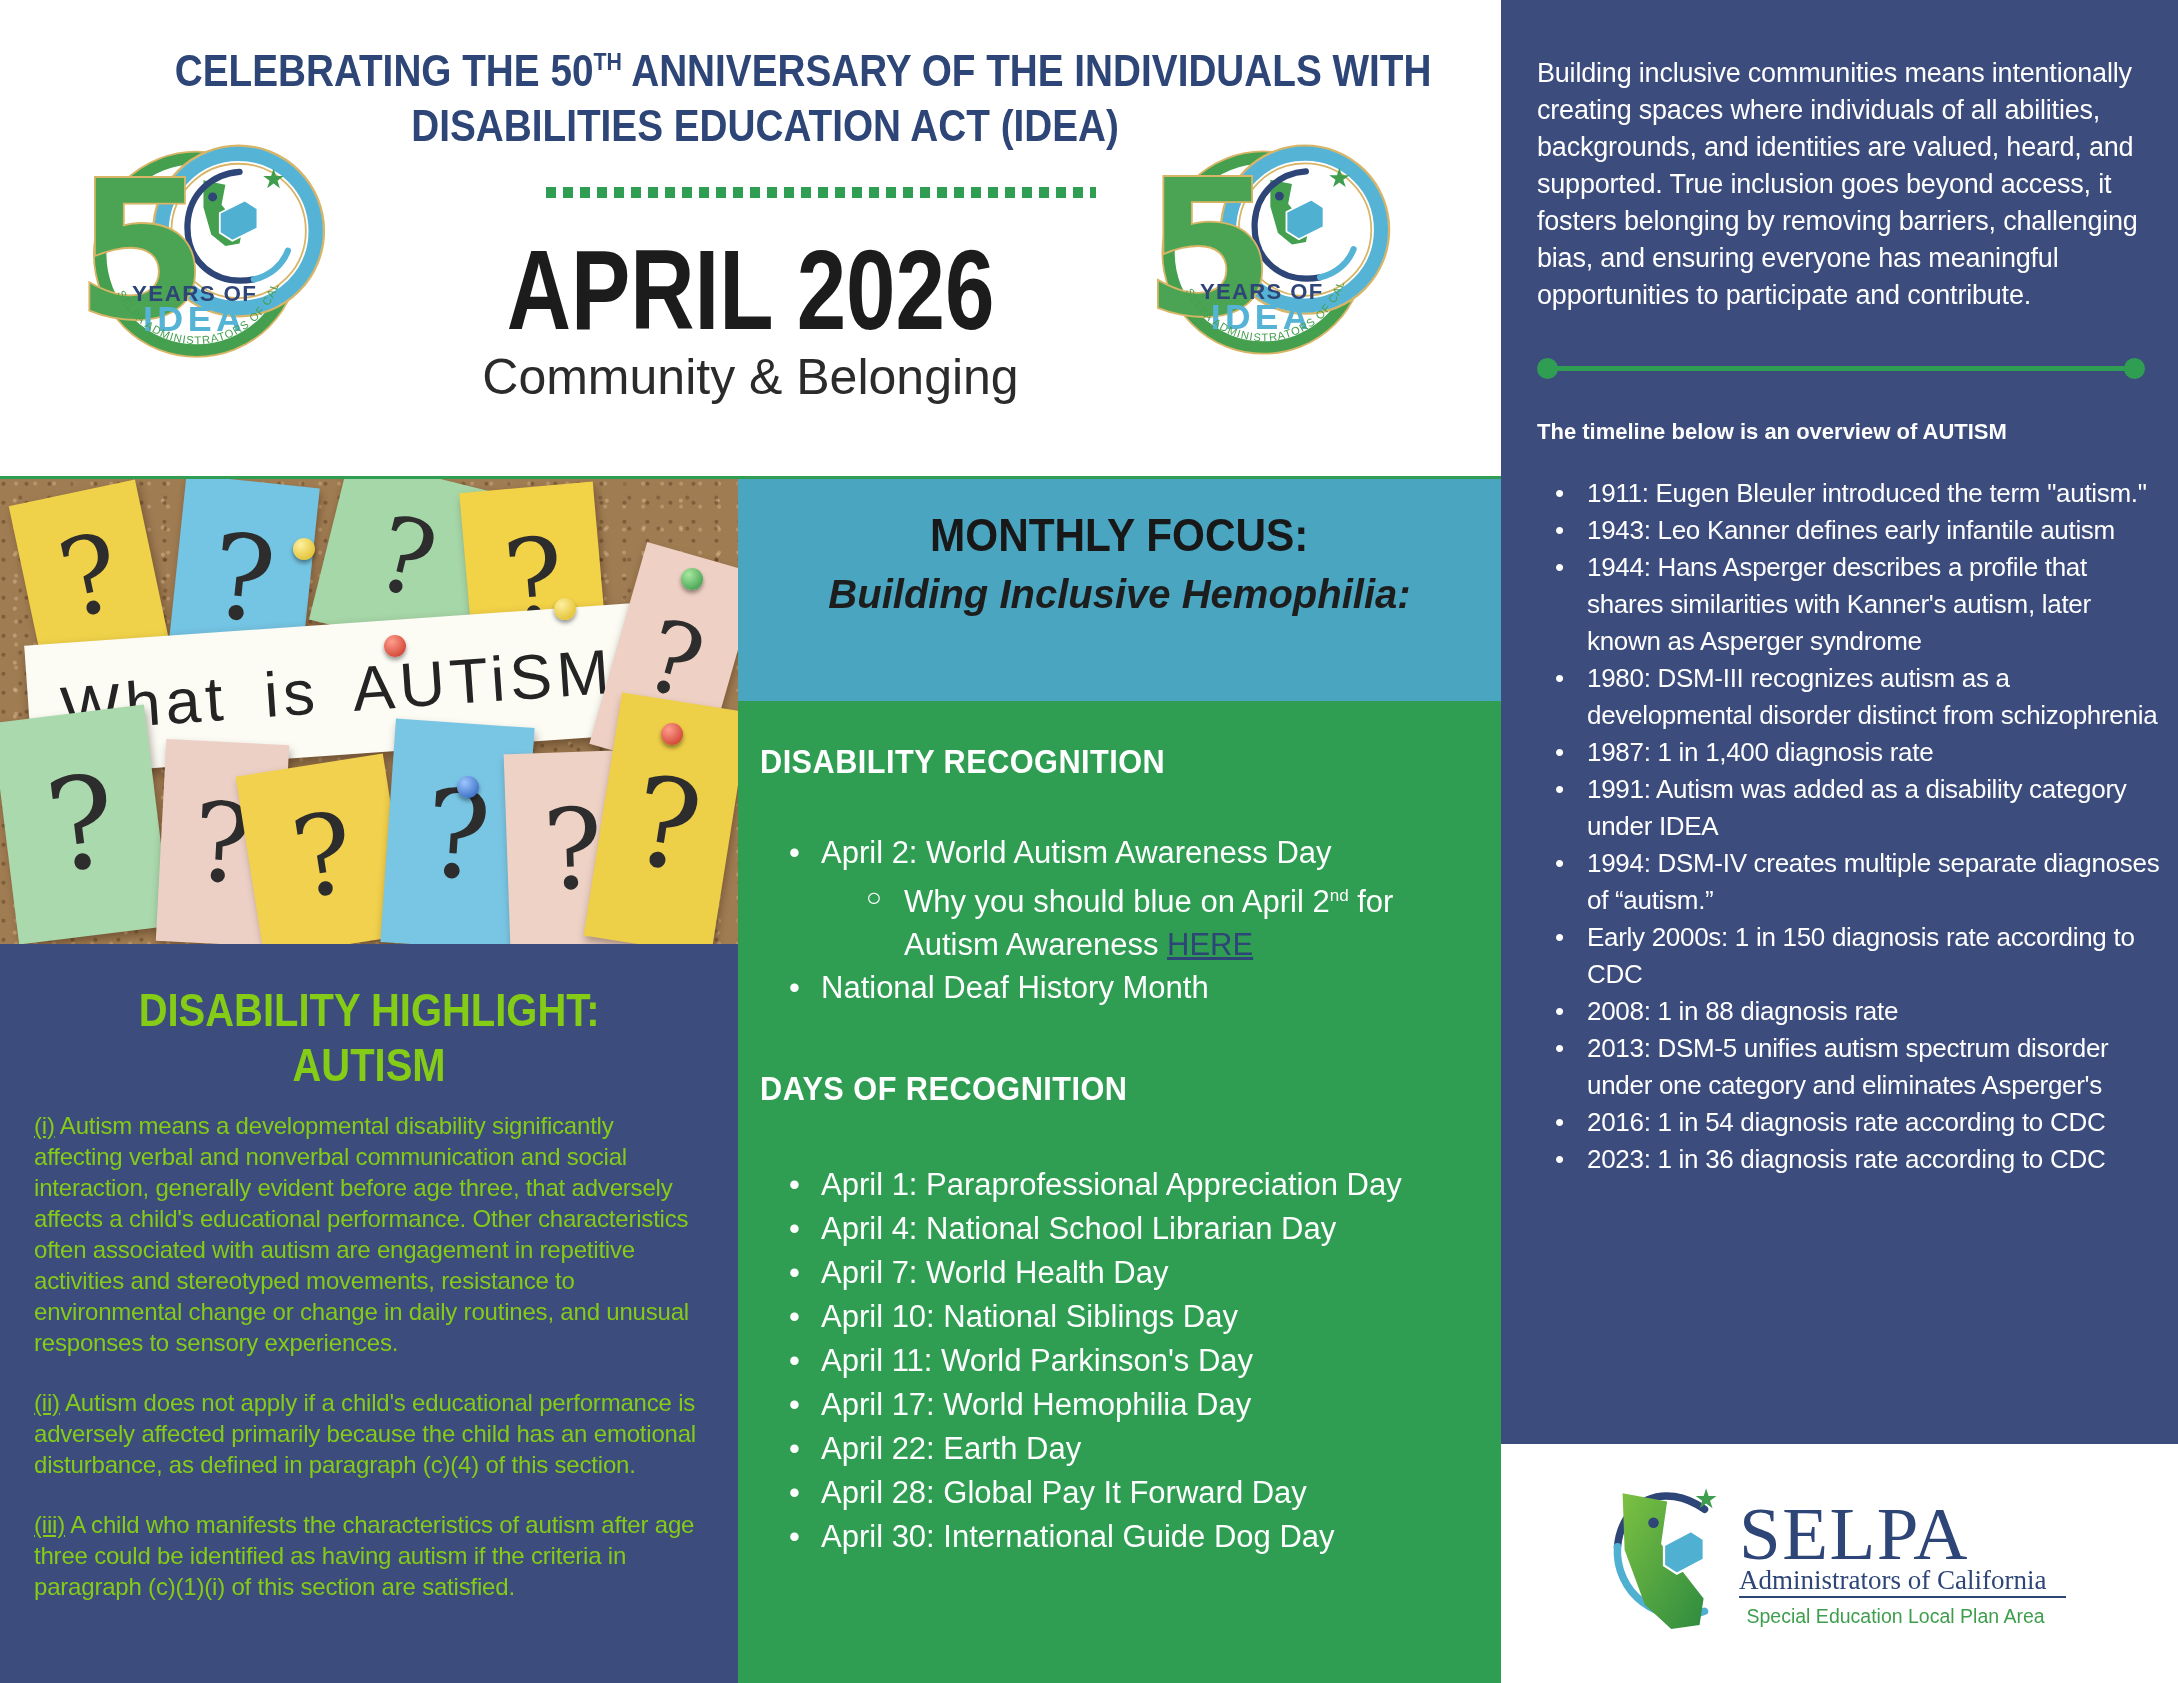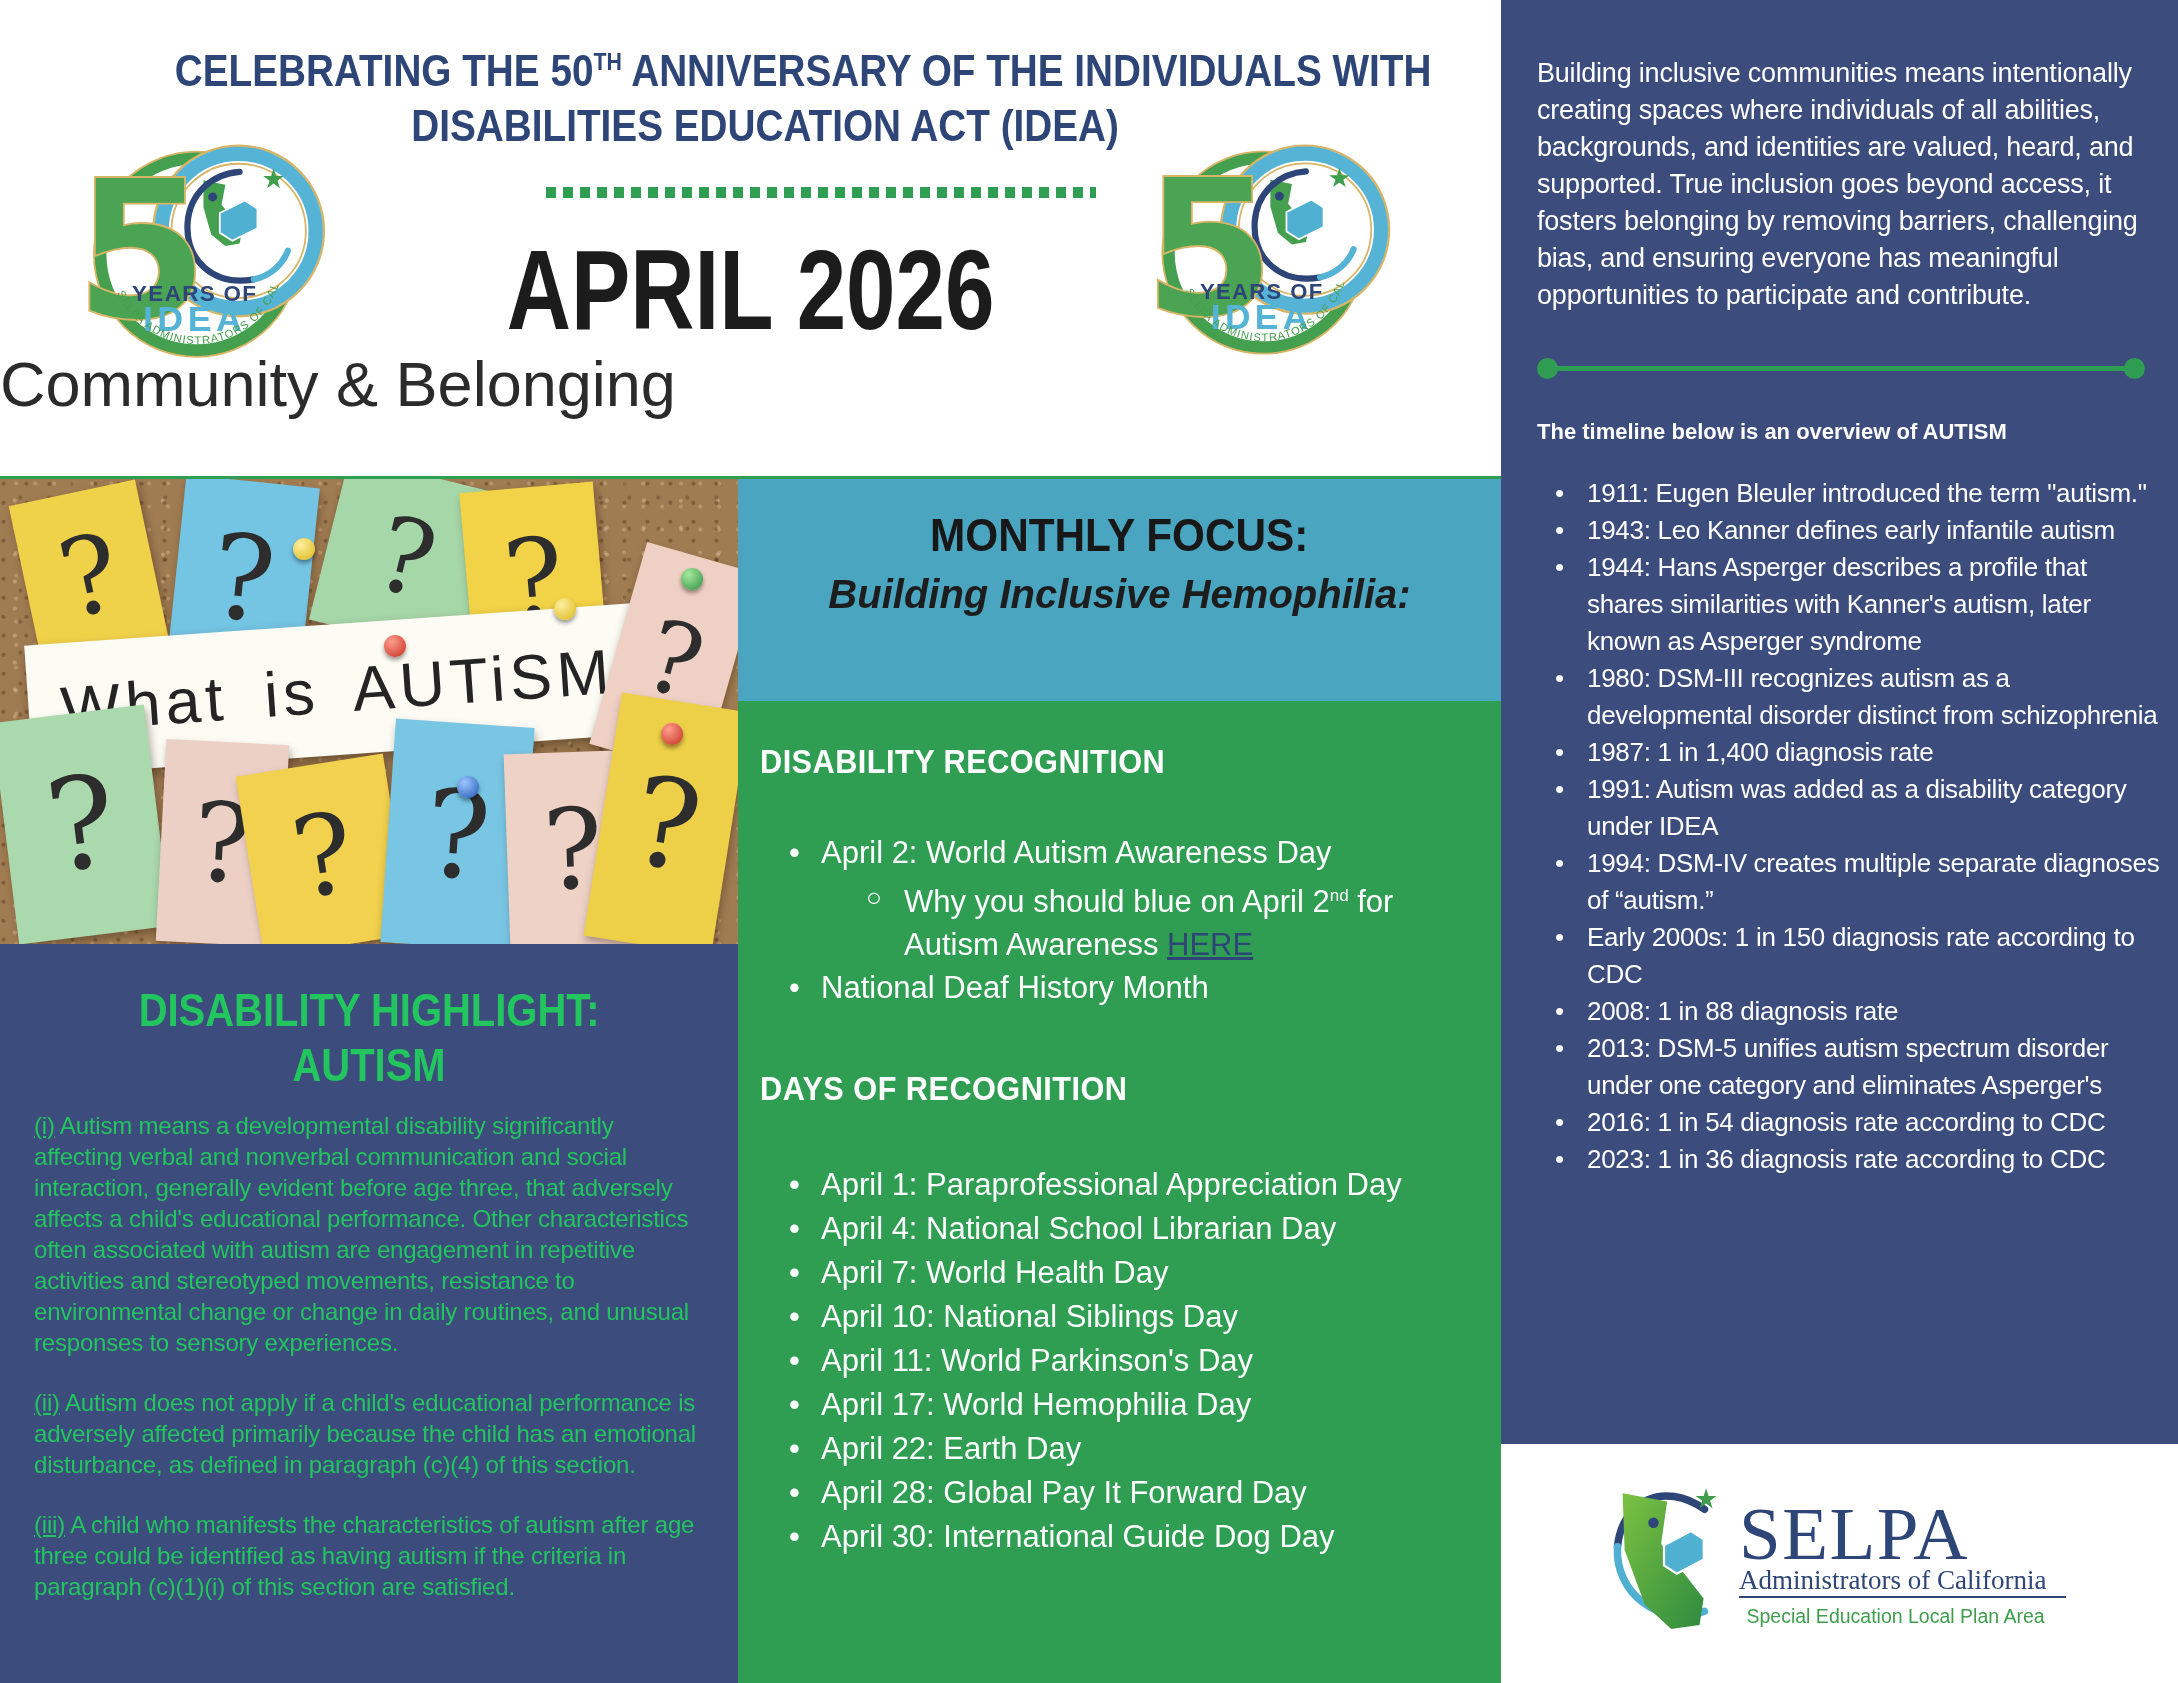--- a/index.html
+++ b/index.html
@@ -11,22 +11,22 @@
   .main-title{position:absolute;left:89px;right:59px;top:34px;text-align:center;
               color:#2e4577;font-weight:bold;font-size:44px;line-height:55px;}
   .cond{display:inline-block;transform:scaleX(.88);transform-origin:center;white-space:nowrap;}
   .cond-l{display:inline-block;transform:scaleX(.93);transform-origin:left;white-space:nowrap;}
   .main-title sup{font-size:55%;vertical-align:super;}
   .dotted{position:absolute;left:546px;top:187px;width:550px;height:11px;
           background:repeating-linear-gradient(90deg,#2f9e53 0 10px,transparent 10px 17px);}
   .month{position:absolute;left:0;top:224px;width:1501px;text-align:center;
          font-size:114px;font-weight:800;color:#1c1c1c;}
   .month .cond{transform:scaleX(.78);}
-  .subtitle{position:absolute;left:0;top:348px;width:1501px;
-            font-size:63px;font-weight:400;color:#2b2b2b;}
+  .subtitle{position:absolute;left:0;top:348px;width:1501px;text-align:center;
+            font-size:50px;font-weight:400;color:#2b2b2b;}
   .logo-left{position:absolute;left:48px;top:127px;width:297px;height:233px;}
   .logo-right{position:absolute;left:1131px;top:127px;width:265px;height:230px;}
   .green-line{position:absolute;left:0;top:476px;width:1501px;height:3px;background:#2f9e53;z-index:6;}
 
   
   .photo{position:absolute;left:0;top:479px;width:738px;height:465px;overflow:hidden;
          background-color:#a07c52;
          background-image:
            radial-gradient(circle at 15% 25%, rgba(72,45,20,.38) 1.5px, transparent 2.5px),
            radial-gradient(circle at 70% 60%, rgba(72,45,20,.32) 1.5px, transparent 2.5px),
@@ -42,21 +42,21 @@
          font-size:63px;color:#242424;letter-spacing:5px;word-spacing:14px;}
   .pin{position:absolute;width:22px;height:22px;border-radius:50%;z-index:4;
        box-shadow:0 3px 4px rgba(0,0,0,.4);}
   .pin-yellow{background:radial-gradient(circle at 35% 30%,#fdf0a0,#dcb514);}
   .pin-red{background:radial-gradient(circle at 35% 30%,#ff9d8d,#c52f1f);}
   .pin-green{background:radial-gradient(circle at 35% 30%,#a8e8a0,#2c9140);}
   .pin-blue{background:radial-gradient(circle at 35% 30%,#9cc6ff,#2257b5);}
 
   
   .highlight{position:absolute;left:0;top:944px;width:738px;height:739px;background:#3c4c7d;
-             color:#22c55e;box-sizing:border-box;padding:0 34px;}
+             color:#84cc16;box-sizing:border-box;padding:0 34px;}
   .hl-heading{margin-top:38px;text-align:center;font-size:47px;font-weight:800;line-height:55px;}
   .hl-heading .cond{transform:scaleX(.85);}
   .hl-p{margin-top:29px;font-size:24px;line-height:31px;letter-spacing:-0.2px;}
   .hl-p:first-of-type{margin-top:18px;}
   .plabel{text-decoration:underline;}
 
   
   .teal{position:absolute;left:738px;top:479px;width:763px;height:222px;background:#49a5c0;
         color:#14201f;text-align:center;}
   .mf-h{margin-top:28px;font-size:47px;font-weight:800;color:#181818;}

